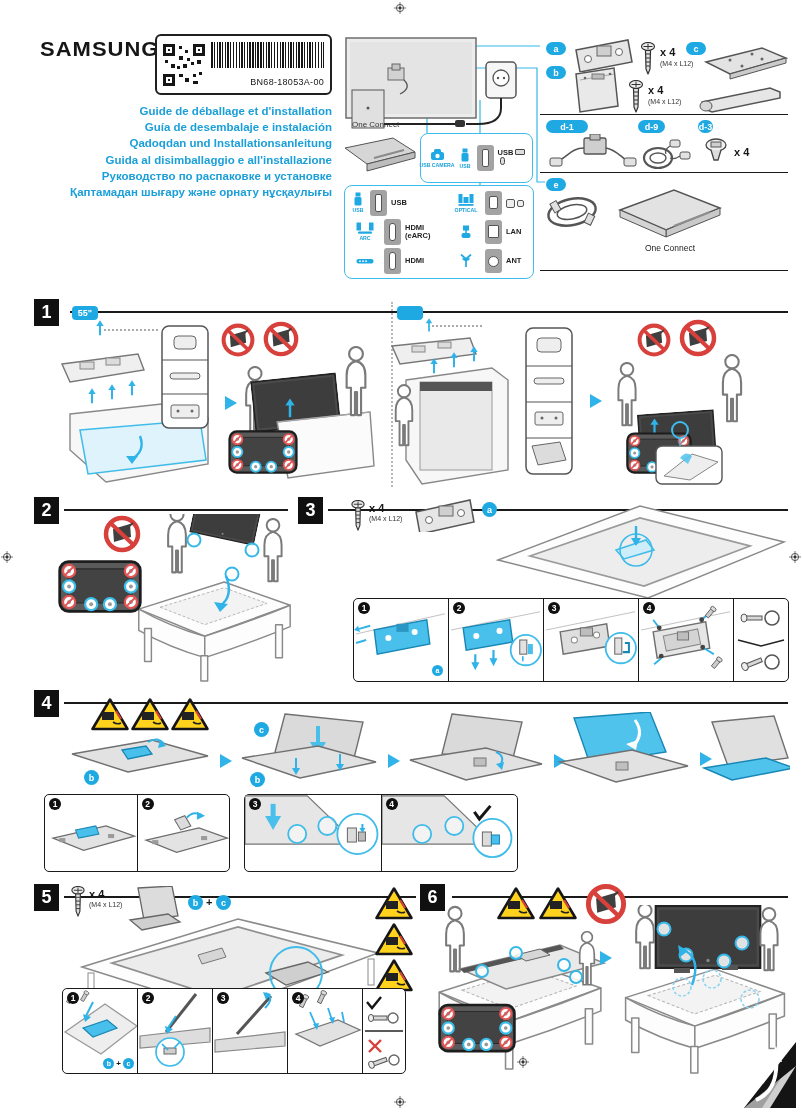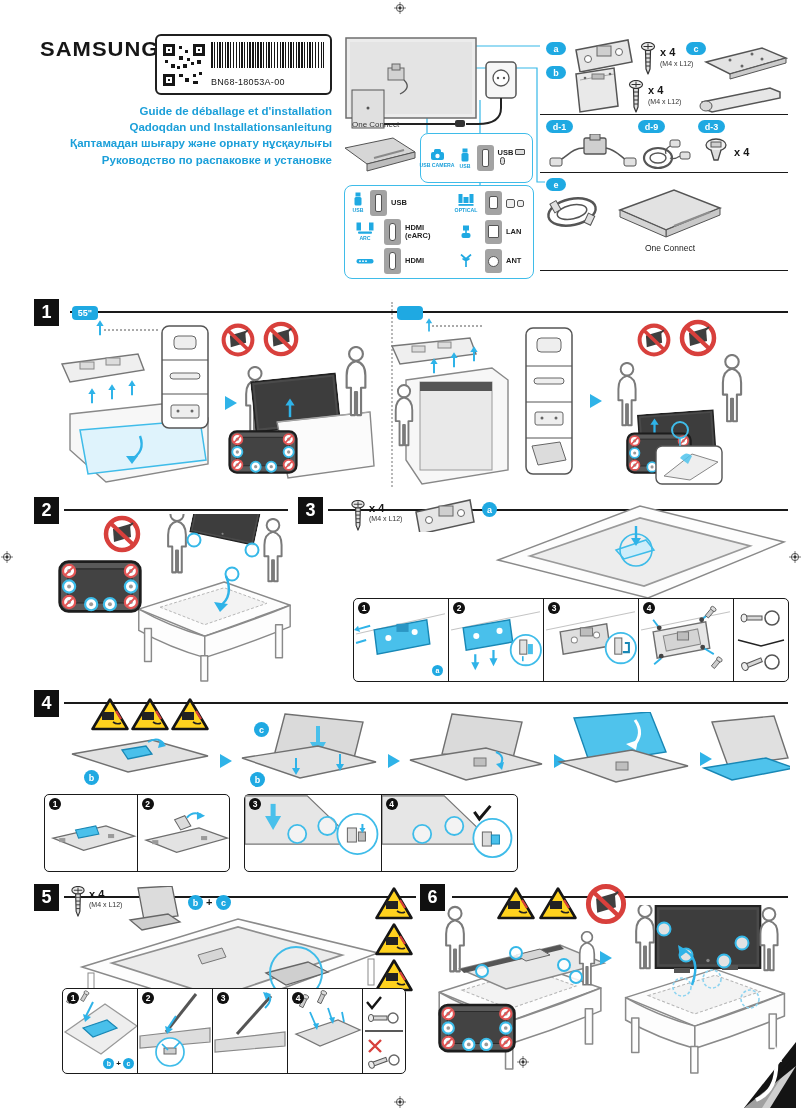--- a/index.html
+++ b/index.html
@@ -2,21 +2,21 @@
 <html><head>
 <meta charset="utf-8">
 <style>
 *{margin:0;padding:0;box-sizing:border-box}
 html,body{background:#9a9a9a}
 .page{position:relative;width:802px;height:1116px;background:#fff;margin:0 auto;overflow:hidden;font-family:"Liberation Sans",sans-serif;color:#1a1a1a}
 .abs{position:absolute}
 .brand{font-size:22px;font-weight:bold;letter-spacing:1px;color:#161616;transform:scaleY(.95)}
 .labelbox{border:2px solid #1f1f1f;border-radius:6px;background:#fff;display:flex;align-items:center;padding:6px}
 .barcode{height:26px;background:repeating-linear-gradient(90deg,#151515 0 1.5px,#fff 1.5px 3px,#151515 3px 4px,#fff 4px 5.5px,#151515 5.5px 7px,#fff 7px 8.2px)}
-.partnum{font-size:9px;color:#161616;text-align:left;margin-top:9px;letter-spacing:.3px}
+.partnum{font-size:9px;color:#161616;text-align:right;margin-top:9px;letter-spacing:.3px}
 .titles{text-align:right}
 .titles div{font-size:11.5px;font-weight:bold;color:#1B9FD9;line-height:16.2px;white-space:nowrap}
 .pill{background:#1FA9E2;color:#fff;font-weight:bold;font-size:9px;border-radius:7px;display:flex;align-items:center;justify-content:center;height:13px}
 .pcirc{background:#1FA9E2;color:#fff;font-weight:bold;font-size:9px;border-radius:50%;width:15px;height:15px;display:flex;align-items:center;justify-content:center}
 .pcirc.sm{width:11px;height:11px;font-size:7px}
 .secnum{background:#101010;color:#fff;font-weight:bold;font-size:18px;width:25px;height:27px;display:flex;align-items:center;justify-content:center}
 .rule{border-top:2px solid #1a1a1a;height:0}
 .hr1{border-top:1.6px solid #1a1a1a;height:0}
 .sizebadge{background:#1FA9E2;color:#fff;font-weight:bold;font-size:9px;border-radius:4px;display:flex;align-items:center;justify-content:center}
 .vdot{border-left:2px dotted #b8b8b8;width:0}
@@ -195,23 +195,25 @@
       </g>
     </svg>
     <div style="flex:1;margin-left:6px">
       <div class="barcode"></div>
       <div class="partnum">BN68-18053A-00</div>
     </div>
   </div>
 
   <div class="abs titles" style="left:30px;top:103px;width:302px">
     <div>Guide de déballage et d'installation</div>
+    <div>Guía de desembalaje e instalación</div>
     <div>Qadoqdan und Installationsanleitung</div>
+    <div>Guida al disimballaggio e all'installazione</div>
+    <div>Руководство по распаковке и установке</div>
     <div>Қаптамадан шығару және орнату нұсқаулығы</div>
-    <div>Руководство по распаковке и установке</div>
   </div>
 
   <svg class="abs" style="left:338px;top:28px" width="460" height="260">
     <g fill="none" stroke="#35B8E8" stroke-width="1.2">
       <polyline points="60,18 202,18"></polyline>
       <polyline points="74,40 199,40 199,154 207,154"></polyline>
       <polyline points="89,52 89,105"></polyline>
       <polyline points="142,72 142,157"></polyline>
     </g>
   </svg>
@@ -379,38 +381,38 @@
     <circle cx="30" cy="16" r="1.5" fill="#666"></circle>
       <circle cx="52" cy="10" r="1.5" fill="#666"></circle>
       <circle cx="62" cy="15" r="1.5" fill="#666"></circle>
       <circle cx="42" cy="22" r="1.5" fill="#666"></circle>
   </svg>
   <svg class="abs" style="left:692px;top:84px" width="96" height="30">
     <polygon points="10,18 78,4 88,8 88,14 20,28 10,24" fill="#e6e6e6" stroke="#555" stroke-width="1.5"></polygon>
     <ellipse cx="14" cy="22" rx="6" ry="5" fill="#d8d8d8" stroke="#555"></ellipse>
   </svg>
 
-  <div class="abs pill" style="left:546px;top:120px;width:27px">d-1</div>
+  <div class="abs pill" style="left:546px;top:120px;width:42px">d-1</div>
   <svg class="abs" style="left:544px;top:134px" width="96" height="38">
     <rect x="40" y="4" width="22" height="16" rx="2" fill="#cfcfcf" stroke="#555" stroke-width="1.3"></rect>
     <rect x="46" y="0" width="10" height="6" fill="#bdbdbd" stroke="#555"></rect>
     <path d="M40 14 C28 14 24 22 16 26" stroke="#555" stroke-width="1.6" fill="none"></path>
     <rect x="6" y="24" width="12" height="8" rx="2" fill="#e2e2e2" stroke="#555"></rect>
     <path d="M62 14 C72 16 76 22 82 26" stroke="#555" stroke-width="1.6" fill="none"></path>
     <rect x="80" y="24" width="12" height="8" rx="2" fill="#e2e2e2" stroke="#555"></rect>
   </svg>
   <div class="abs pill" style="left:638px;top:120px;width:27px">d-9</div>
   <svg class="abs" style="left:636px;top:136px" width="56" height="36">
     <ellipse cx="22" cy="22" rx="14" ry="10" fill="none" stroke="#555" stroke-width="2.2"></ellipse>
     <ellipse cx="22" cy="22" rx="8" ry="5" fill="none" stroke="#555" stroke-width="1.4"></ellipse>
     <rect x="34" y="4" width="10" height="7" rx="2" fill="#e2e2e2" stroke="#555"></rect>
     <rect x="44" y="16" width="10" height="7" rx="2" fill="#e2e2e2" stroke="#555"></rect>
     <path d="M34 10 Q28 14 30 18 M44 20 Q38 24 34 22" stroke="#555" stroke-width="1.3" fill="none"></path>
   </svg>
-  <div class="abs pill" style="left:698px;top:120px;width:27px">d-3</div>
+  <div class="abs pill" style="left:698px;top:120px;width:15px">d-3</div>
   <svg class="abs" style="left:704px;top:138px" width="24" height="26">
     <ellipse cx="12" cy="7" rx="10" ry="6" fill="#f0f0f0" stroke="#444" stroke-width="1.3"></ellipse>
     <rect x="7" y="4" width="10" height="5" fill="#cfcfcf" stroke="#555"></rect>
     <path d="M7 12 L10 22 L14 22 L17 12" fill="#dcdcdc" stroke="#444" stroke-width="1.3"></path>
   </svg>
   <div class="abs qty" style="left:734px;top:146px">x 4</div>
 
   <div class="abs pill" style="left:546px;top:178px;width:20px">e</div>
   <svg class="abs" style="left:542px;top:192px" width="62" height="42">
     <ellipse cx="30" cy="20" rx="24" ry="13" fill="none" stroke="#555" stroke-width="2.4" transform="rotate(-12 30 20)"></ellipse>

